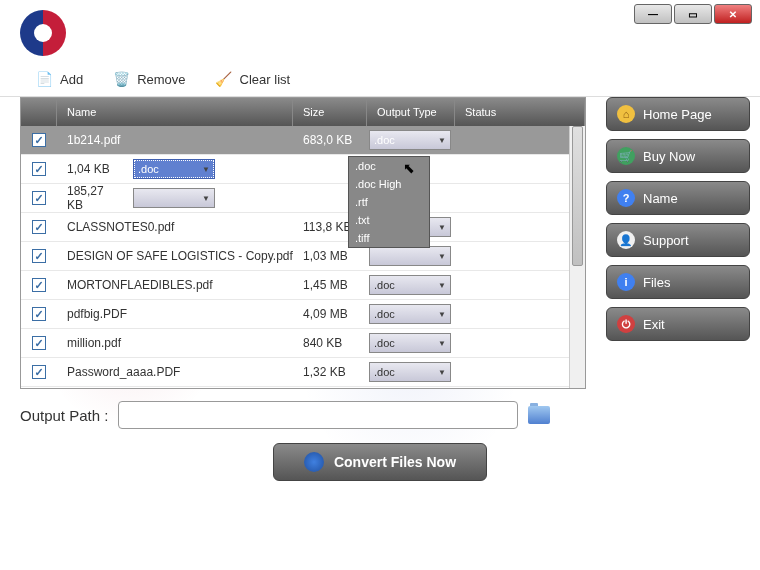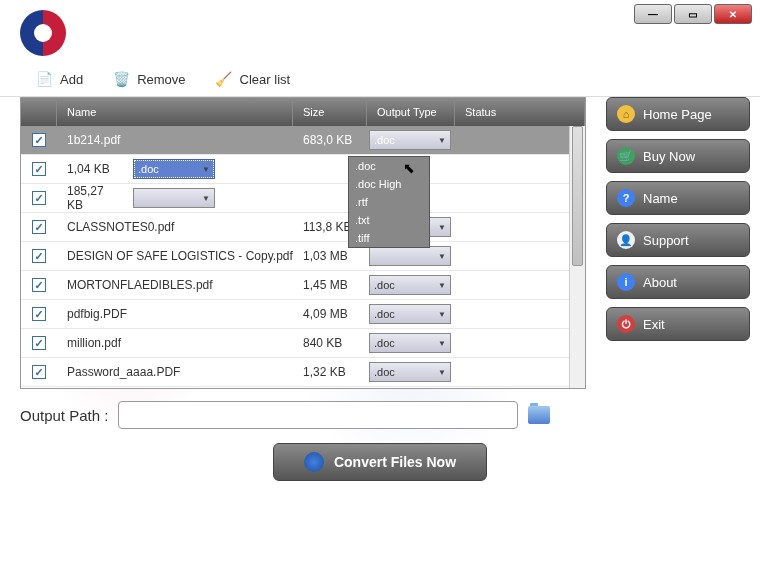--- a/index.html
+++ b/index.html
@@ -250,21 +250,21 @@
     <div class="sbtn">
         <div class="sic help">?</div>
         <span>Name</span>
       </div>
     <div class="sbtn">
         <div class="sic support">👤</div>
         <span>Support</span>
       </div>
     <div class="sbtn">
         <div class="sic about">i</div>
-        <span>About</span>
+        <span>Files</span>
       </div>
     <div class="sbtn">
         <div class="sic exit">⏻</div>
         <span>Exit</span>
       </div>
   </div>
 </div>
 
 <div class="outpath">
   <label>Output Path :</label>

